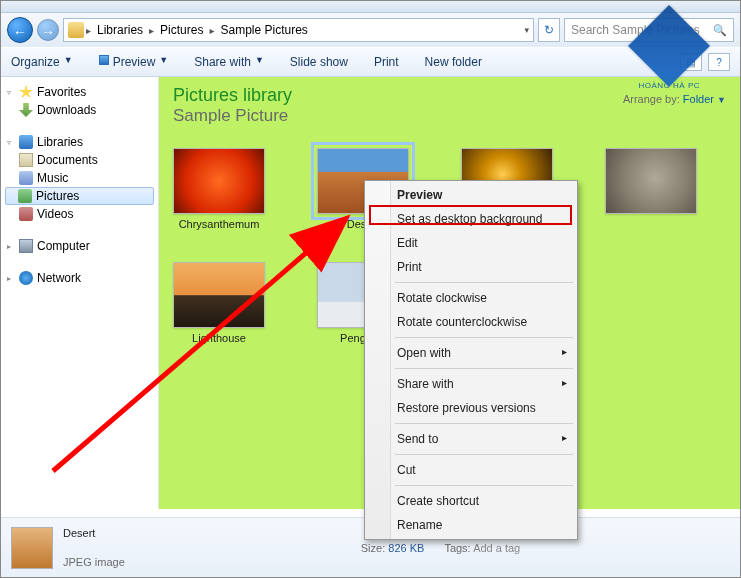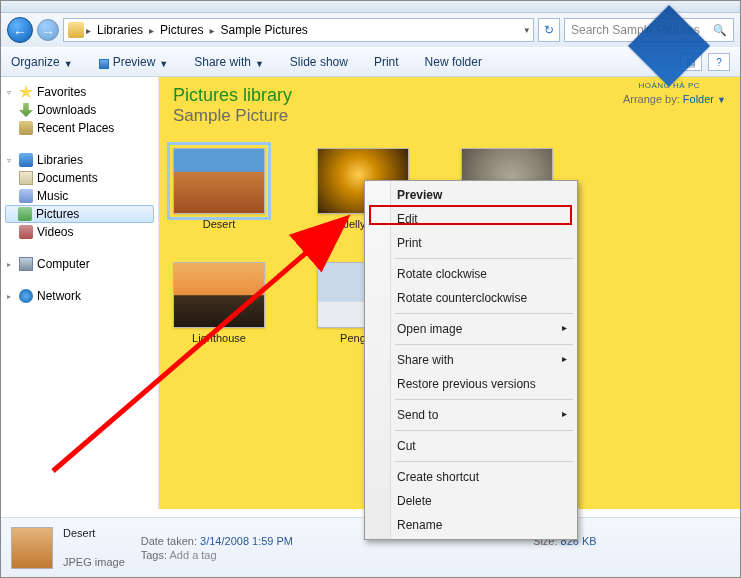--- a/index.html
+++ b/index.html
@@ -9,34 +9,34 @@
 .nav-circle { width: 26px; height: 26px; border-radius: 50%; background: radial-gradient(circle at 35% 30%,#63b4ff,#0b62b8); border: 1px solid #0a4a88; display: flex; align-items: center; justify-content: center; color:#fff; font-size:14px; }
 .nav-circle.fwd { width:22px; height:22px; opacity:.55; }
 .breadcrumb { flex: 1; height: 24px; background: #fff; border: 1px solid #a8bcd8; display: flex; align-items: center; padding: 0 4px; gap: 2px; }
 .bc-item { display: flex; align-items: center; gap: 2px; padding: 0 4px; cursor: default; }
 .bc-arrow { font-size: 10px; color: #555; }
 .refresh-box { width: 22px; height: 24px; border: 1px solid #a8bcd8; background:#fff; display:flex;align-items:center;justify-content:center; }
 .searchbox { width: 170px; height: 24px; background: #fff; border: 1px solid #a8bcd8; display:flex;align-items:center;padding:0 6px;gap:4px;color:#888; }
 .searchbox span.txt::before{content:"Search ";}
 .searchbox .sicon { font-size:11px;color:#555; }
 .toolbar { height: 30px; background: linear-gradient(#f7fbff,#e6eef8); border-top:1px solid #fff; border-bottom:1px solid #c8d6e6; display:flex;align-items:center;padding:0 10px;gap:26px;color:#1a3a66; }
-.toolbar .tbitem { display:flex;align-items:flex-end;gap:4px;cursor:default; }
+.toolbar .tbitem { display:flex;align-items:flex-start;gap:4px;cursor:default; }
 .toolbar .mini-icon{width:10px;height:10px;display:inline-block;}
 .toolbar .drop{font-size:9px;color:#1a3a66;}
 .tool-right{margin-left:auto;display:flex;gap:6px;}
 .tool-right .sq{width:22px;height:18px;border:1px solid #a8bcd8;background:#fff;display:flex;align-items:center;justify-content:center;font-size:10px;color:#3a6a9e;}
 .main { display:flex; height: 432px; }
 .sidebar { width: 158px; background:#fff; border-right:1px solid #e0e6ec; padding:6px 0; overflow:hidden;}
 .sb-group{margin-bottom:14px;}
 .sb-item{display:flex;align-items:center;gap:4px;padding:2px 6px 2px 18px;cursor:default;white-space:nowrap;}
 .sb-item.header{padding-left:6px;font-weight:normal;}
 .sb-item.header .tri{font-size:8px;color:#888;width:8px;}
 .sb-item .ic{width:14px;height:14px;display:inline-block;}
 .sb-item.selected{background:linear-gradient(#e7f2ff,#cfe6ff);border:1px solid #9cc1ea;border-radius:2px;margin:0 4px;padding:1px 4px 1px 12px;}
-.content{flex:1;position:relative;background:#fde047;padding:8px 14px;overflow:hidden;}
+.content{flex:1;position:relative;background:#bef264;padding:8px 14px;overflow:hidden;}
 .lib-header{display:flex;align-items:flex-start;}
 .lib-title h2{color:#1e8c28;font-weight:normal;font-size:18px;}
 .lib-title .sub{color:#6a6a6a;font-size:17px;}
 .arrange{margin-left:auto;font-size:11px;margin-top:8px;}
 .arrange .arby{color:#6a6a6a;}
 .arrange .val{color:#0b5aa8;text-align:right;}
 .thumbs{margin-top:22px;display:flex;gap:52px;}
 .thumb-col{display:flex;flex-direction:column;align-items:center;gap:4px;}
 .thumb{width:92px;height:66px;background:#ccc;border:1px solid #b8b8b8;box-shadow:0 1px 2px rgba(0,0,0,.15);}
 .thumb.sel{outline:3px solid #9cc7f5;outline-offset:3px;background:linear-gradient(#f5d0a0,#d89050);}
@@ -130,24 +130,20 @@
     <div class="sb-group">
       <div class="sb-item header">
           <span class="tri">▿</span>
           <span class="ic ic-fav"></span>
           <span>Favorites</span>
         </div>
       <div class="sb-item">
           <span class="ic ic-down"></span>
           <span>Downloads</span>
         </div>
-      <div class="sb-item">
-          <span class="ic ic-recent"></span>
-          <span>Recent Places</span>
-        </div>
     </div>
     <div class="sb-group">
       <div class="sb-item header">
           <span class="tri">▿</span>
           <span class="ic ic-lib"></span>
           <span>Libraries</span>
         </div>
       <div class="sb-item">
           <span class="ic ic-doc"></span>
           <span>Documents</span>
@@ -189,20 +185,24 @@
       </div>
       <div class="arrange">
         <span class="arby">Arrange by:</span>
         <span class="val">Folder</span>
         <span style="font-size:9px;color:#2a5a9a">▼</span>
       </div>
     </div>
 
     <div class="thumbs">
       <div class="thumb-col">
+        <div class="thumb" style="background:radial-gradient(circle at 50% 50%,#ff6a20,#d92800 60%,#6a1200)"></div>
+        <div class="caption">Chrysanthemum</div>
+      </div>
+      <div class="thumb-col">
         <div class="thumb sel" style="background:linear-gradient(#5a9ad6 0%,#5a9ad6 35%,#c87a3a 36%,#a05020 100%)"></div>
         <div class="caption">Desert</div>
       </div>
       <div class="thumb-col" style="">
         <div class="thumb" style="background:radial-gradient(circle at 45% 40%,#ffcc50,#cc8800 30%,#201008)"></div>
         <div class="caption">Jellyfish</div>
       </div>
       <div class="thumb-col">
         <div class="thumb" style="background:radial-gradient(circle at 55% 45%,#b0a898,#888070 50%,#585048)"></div>
 
@@ -218,37 +218,37 @@
         <div class="thumb" style="background:linear-gradient(#c8d8e8 0%,#c8d8e8 60%,#e8ecf0 61%,#e8ecf0 100%)"></div>
         <div class="caption">Penguins</div>
       </div>
     </div>
   </div>
 </div>
 
 <div class="context-menu">
   <div class="cm-iconcol"></div>
   <div class="cm-item bold">Preview</div>
+  <div class="cm-item">Set as desktop background</div>
   <div class="cm-item">Edit</div>
   <div class="cm-item">Print</div>
   <div class="cm-sep"></div>
   <div class="cm-item">Rotate clockwise</div>
   <div class="cm-item">Rotate counterclockwise</div>
   <div class="cm-sep"></div>
-  <div class="cm-item"><span>Open image</span><span class="sub-arrow">▸</span></div>
+  <div class="cm-item"><span>Open with</span><span class="sub-arrow">▸</span></div>
   <div class="cm-sep"></div>
   <div class="cm-item"><span>Share with</span><span class="sub-arrow">▸</span></div>
   <div class="cm-item">Restore previous versions</div>
   <div class="cm-sep"></div>
   <div class="cm-item"><span>Send to</span><span class="sub-arrow">▸</span></div>
   <div class="cm-sep"></div>
   <div class="cm-item">Cut</div>
   <div class="cm-sep"></div>
   <div class="cm-item">Create shortcut</div>
-  <div class="cm-item">Delete</div>
   <div class="cm-item">Rename</div>
 
 </div>
 
 <div class="highlight-box"></div>
 
 <svg class="arrow-svg" width="350" height="310">
   <defs>
       <marker id="ah" markerWidth="12" markerHeight="12" refX="10" refY="5" orient="auto">
         <path d="M0,0 L12,5 L0,10 Z" fill="#ff0000"></path>
@@ -257,21 +257,20 @@
   <line x1="20" y1="300" x2="310" y2="50" stroke="#ff0000" stroke-width="5" marker-end="url(#ah)"></line>
 </svg>
 
 <div class="details">
   <div class="dthumb"></div>
   <div class="dinfo">
     <span class="dname">Desert</span>
     <span class="dtype">JPEG image</span>
   </div>
   <div class="meta">
-    <div><span class="lbl">Date taken:</span> <span class="val">3/14/2008 1:59 PM</span></div>
     <div style="visibility:hidden"></div>
     <div style="margin-left:200px"><span class="lbl">Size:</span> <span class="val">826 KB</span></div>
     <div><span class="lbl">Tags:</span> <span class="val" style="color:#888">Add a tag</span></div>
   </div>
 </div>
 
 <div class="watermark">
   <div class="diamond"></div>
   <div class="wmtxt">HOÀNG HÀ PC</div>
 </div>

